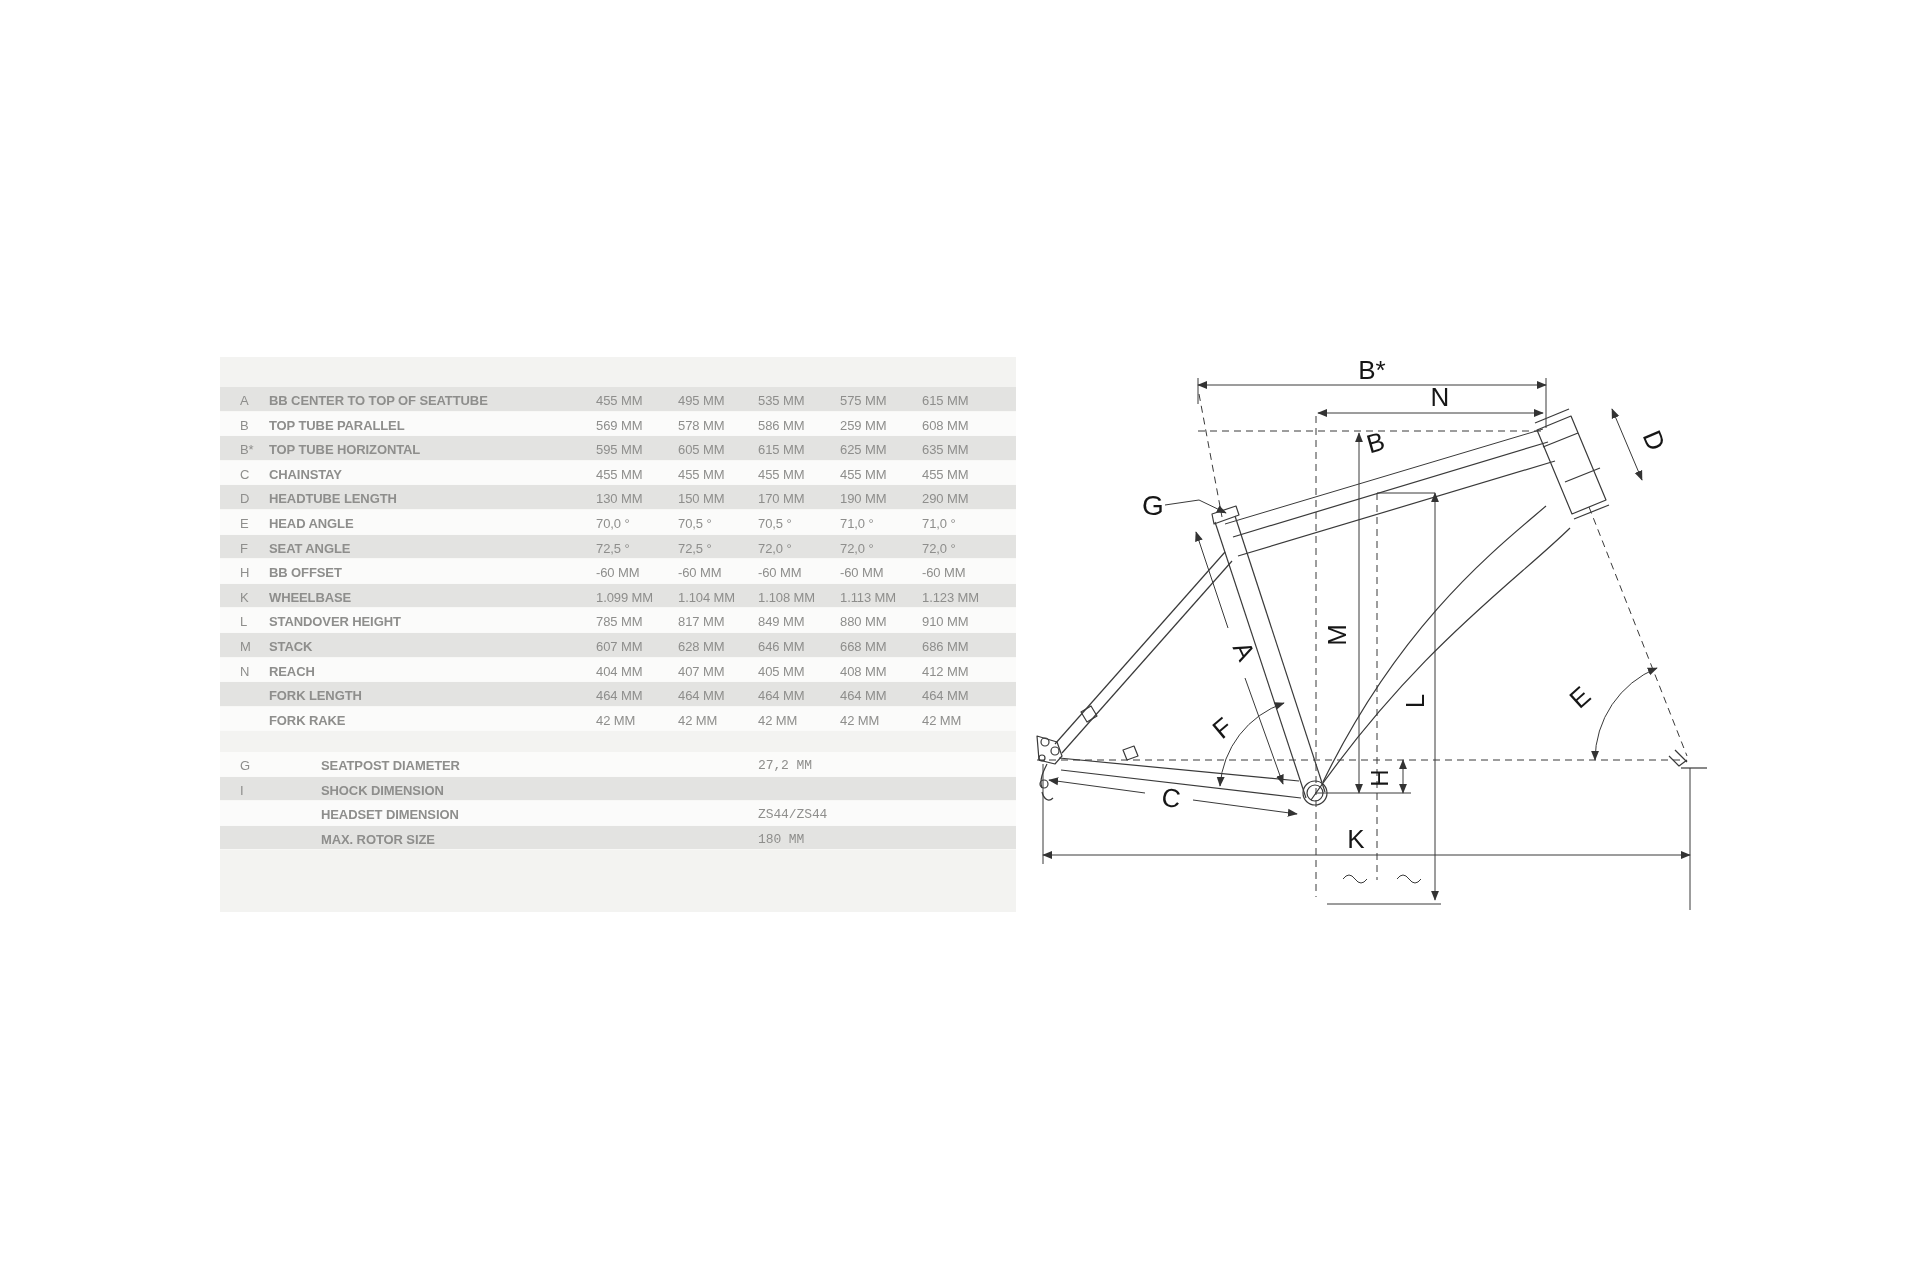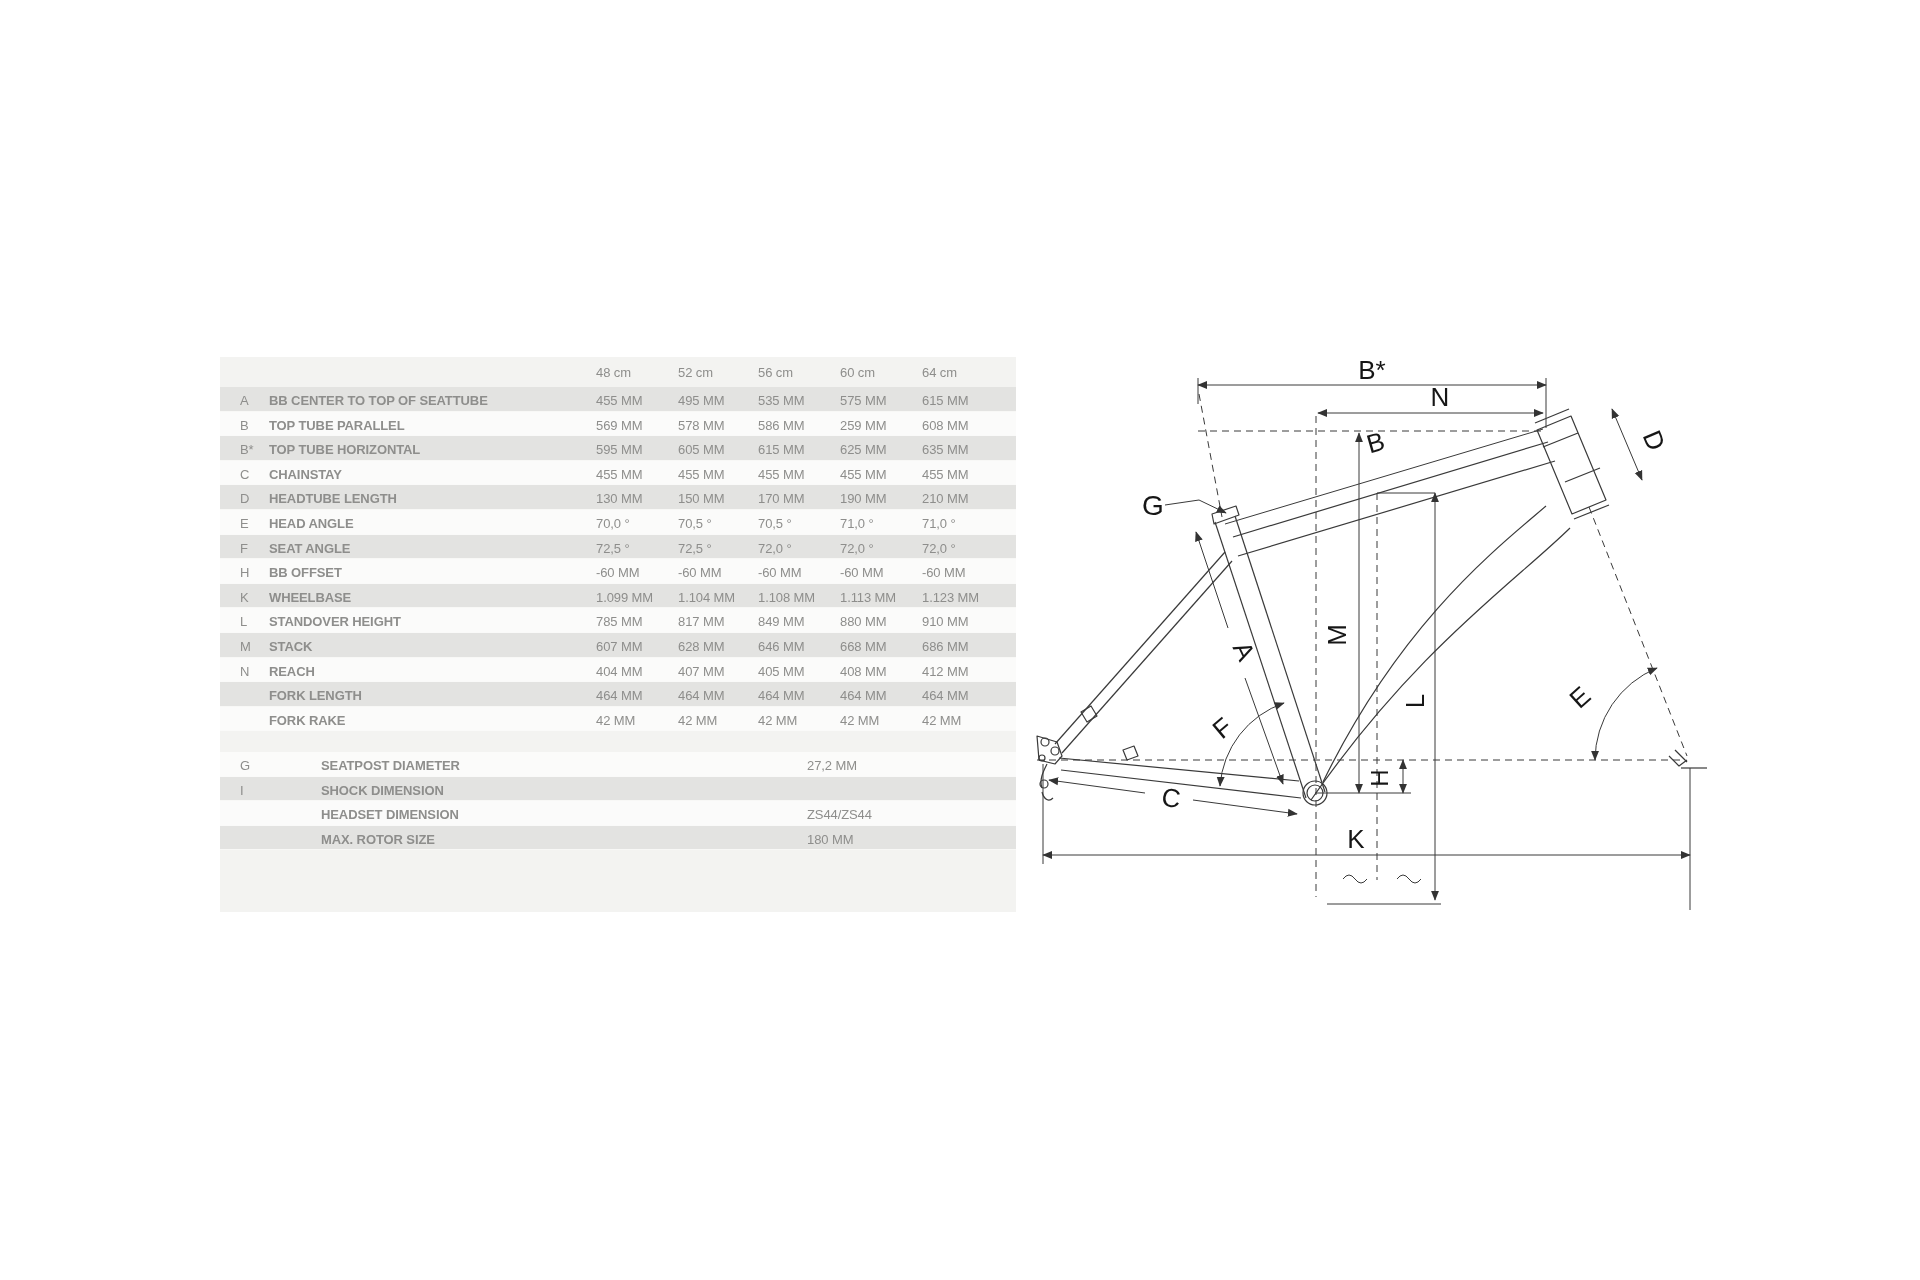--- a/index.html
+++ b/index.html
@@ -16,42 +16,35 @@
   .rows{position:absolute;left:0;top:30px;width:796px;}
   .spec-rows{position:absolute;left:0;top:395px;width:796px;}
   .row{position:relative;width:796px;height:24.6px;box-sizing:border-box;border-bottom:1px solid rgba(250,250,248,.9);}
   .row.shaded{background:var(--row_shaded);}
   .row.light{background:var(--row_light);}
   .row span{position:absolute;top:6px;font-size:13px;color:var(--table_text);letter-spacing:-0.1px;white-space:nowrap;}
   .cell-letter{left:20px;}
   .cell-label{left:49px;font-weight:bold;}
   .spec-rows .cell-label{left:101px;}
   .v0{left:376px;} .v1{left:458px;} .v2{left:538px;} .v3{left:620px;} .v4{left:702px;}
-  .spec-val{left:587px;}
+  .spec-val{left:538px;font-family:Liberation Mono, monospace;}
   
   .diagram{position:absolute;left:1029px;top:352px;width:680px;height:575px;}
   .diagram .f{fill:none;stroke:var(--diagram_line);stroke-width:1.2;stroke-linejoin:round;}
   .diagram .m{fill:none;stroke:var(--diagram_line);stroke-width:1;}
   .diagram .d{fill:none;stroke:var(--diagram_line);stroke-width:1;stroke-dasharray:7 5;}
   .diagram text{fill:var(--diagram_text);font-family:"Liberation Sans",sans-serif;
                 font-size:26px;text-anchor:middle;}
 </style>
 </head>
 <body>
 
 <div class="stage">
 
   <div class="panel">
-    <div class="thead">
-      <span class="v0">48 cm</span>
-      <span class="v1">52 cm</span>
-      <span class="v2">56 cm</span>
-      <span class="v3">60 cm</span>
-      <span class="v4">64 cm</span>
-    </div>
     <div class="rows" id="geo-rows">
         <div class="row shaded">
           <span class="cell-letter">A</span>
           <span class="cell-label">BB CENTER TO TOP OF SEATTUBE</span>
           <span class="v0">455 MM</span>
           <span class="v1">495 MM</span>
           <span class="v2">535 MM</span>
           <span class="v3">575 MM</span>
           <span class="v4">615 MM</span>
         </div>
@@ -82,21 +75,21 @@
           <span class="v3">455 MM</span>
           <span class="v4">455 MM</span>
         </div>
         <div class="row shaded">
           <span class="cell-letter">D</span>
           <span class="cell-label">HEADTUBE LENGTH</span>
           <span class="v0">130 MM</span>
           <span class="v1">150 MM</span>
           <span class="v2">170 MM</span>
           <span class="v3">190 MM</span>
-          <span class="v4">210 MM</span>
+          <span class="v4">290 MM</span>
         </div>
         <div class="row light">
           <span class="cell-letter">E</span>
           <span class="cell-label">HEAD ANGLE</span>
           <span class="v0">70,0 °</span>
           <span class="v1">70,5 °</span>
           <span class="v2">70,5 °</span>
           <span class="v3">71,0 °</span>
           <span class="v4">71,0 °</span>
         </div>

